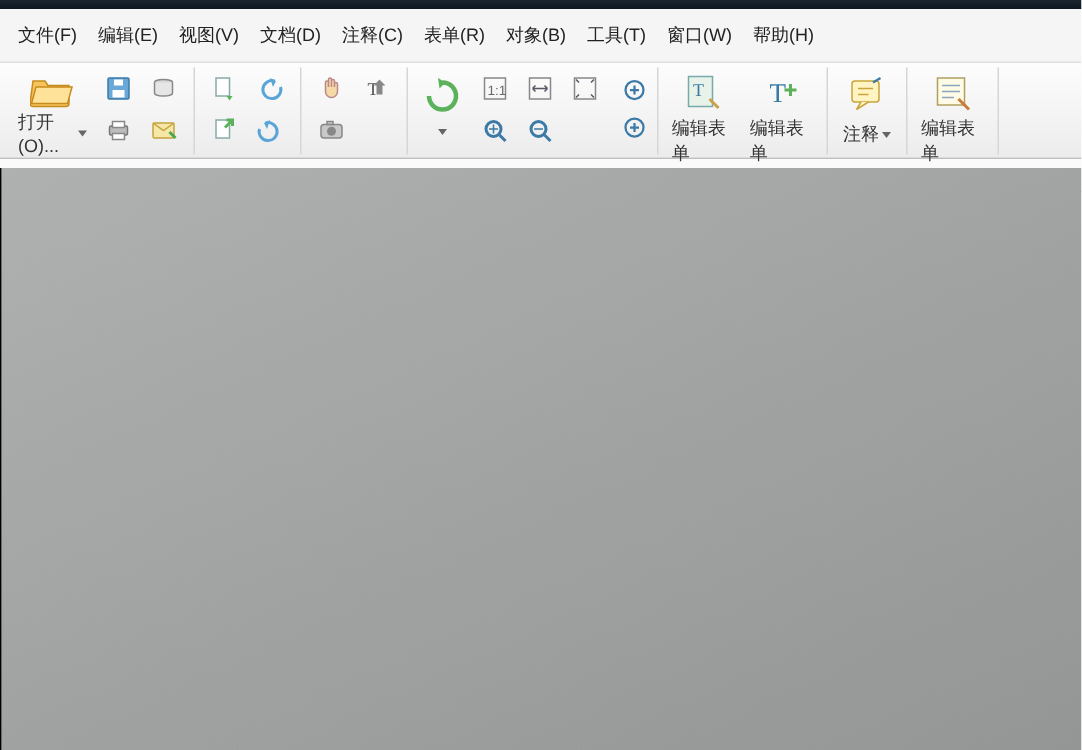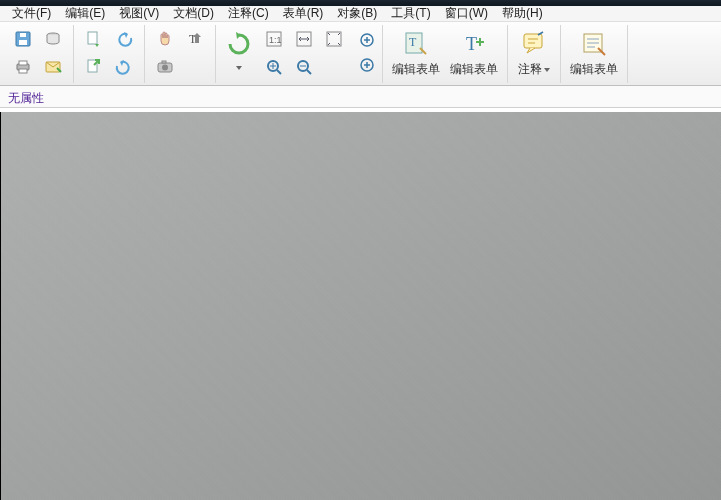--- a/index.html
+++ b/index.html
@@ -15,21 +15,21 @@
   height: 6px;
   background: linear-gradient(to bottom, #1a2530, #0f1820);
 }
 .menubar {
   display: flex;
   gap: 2px;
   padding: 2px 6px;
   background: #f5f5f5;
   border-bottom: 1px solid #e0e0e0;
   align-items: center;
-  height: 16px;
+  height: 36px;
 }
 .menu-item {
   padding: 1px 6px;
   cursor: default;
   color: #222;
 }
 .toolbar {
   display: flex;
   align-items: stretch;
   background: linear-gradient(to bottom, #fdfdfd, #ececec);
@@ -127,20 +127,32 @@
   <div class="menu-item">表单(R)</div>
   <div class="menu-item">对象(B)</div>
   <div class="menu-item">工具(T)</div>
   <div class="menu-item">窗口(W)</div>
   <div class="menu-item">帮助(H)</div>
 </div>
 
 <div class="toolbar">
 
   <div class="group">
+    <div class="big-btn">
+      <span class="ic">
+        <svg width="30" height="24" viewBox="0 0 30 24">
+            <path d="M2 6 h8 l2 3 h14 v12 a2 2 0 0 1 -2 2 h-22 a2 2 0 0 1 -2 -2 z" fill="#f6c45a" stroke="#c78b1e"></path>
+            <path d="M4 10 h24 l-3 11 h-24 z" fill="#ffe29a" stroke="#c78b1e"></path>
+          </svg>
+      </span>
+      <span class="lbl">
+          <span>打开(O)...</span>
+          <span class="dd-caret"></span>
+        </span>
+    </div>
     <div class="btn-grid">
       <div class="sm-btn">
           <span><svg width="18" height="18" viewBox="0 0 18 18">
               <rect x="2" y="2" width="14" height="14" rx="1" fill="#69a8d8" stroke="#3b79a6"></rect>
               <rect x="5" y="10" width="8" height="5" fill="#fff"></rect>
               <rect x="6" y="3" width="6" height="4" fill="#fff"></rect>
             </svg></span>
         </div>
       <div class="sm-btn">
           <span><svg width="18" height="18" viewBox="0 0 18 18">

